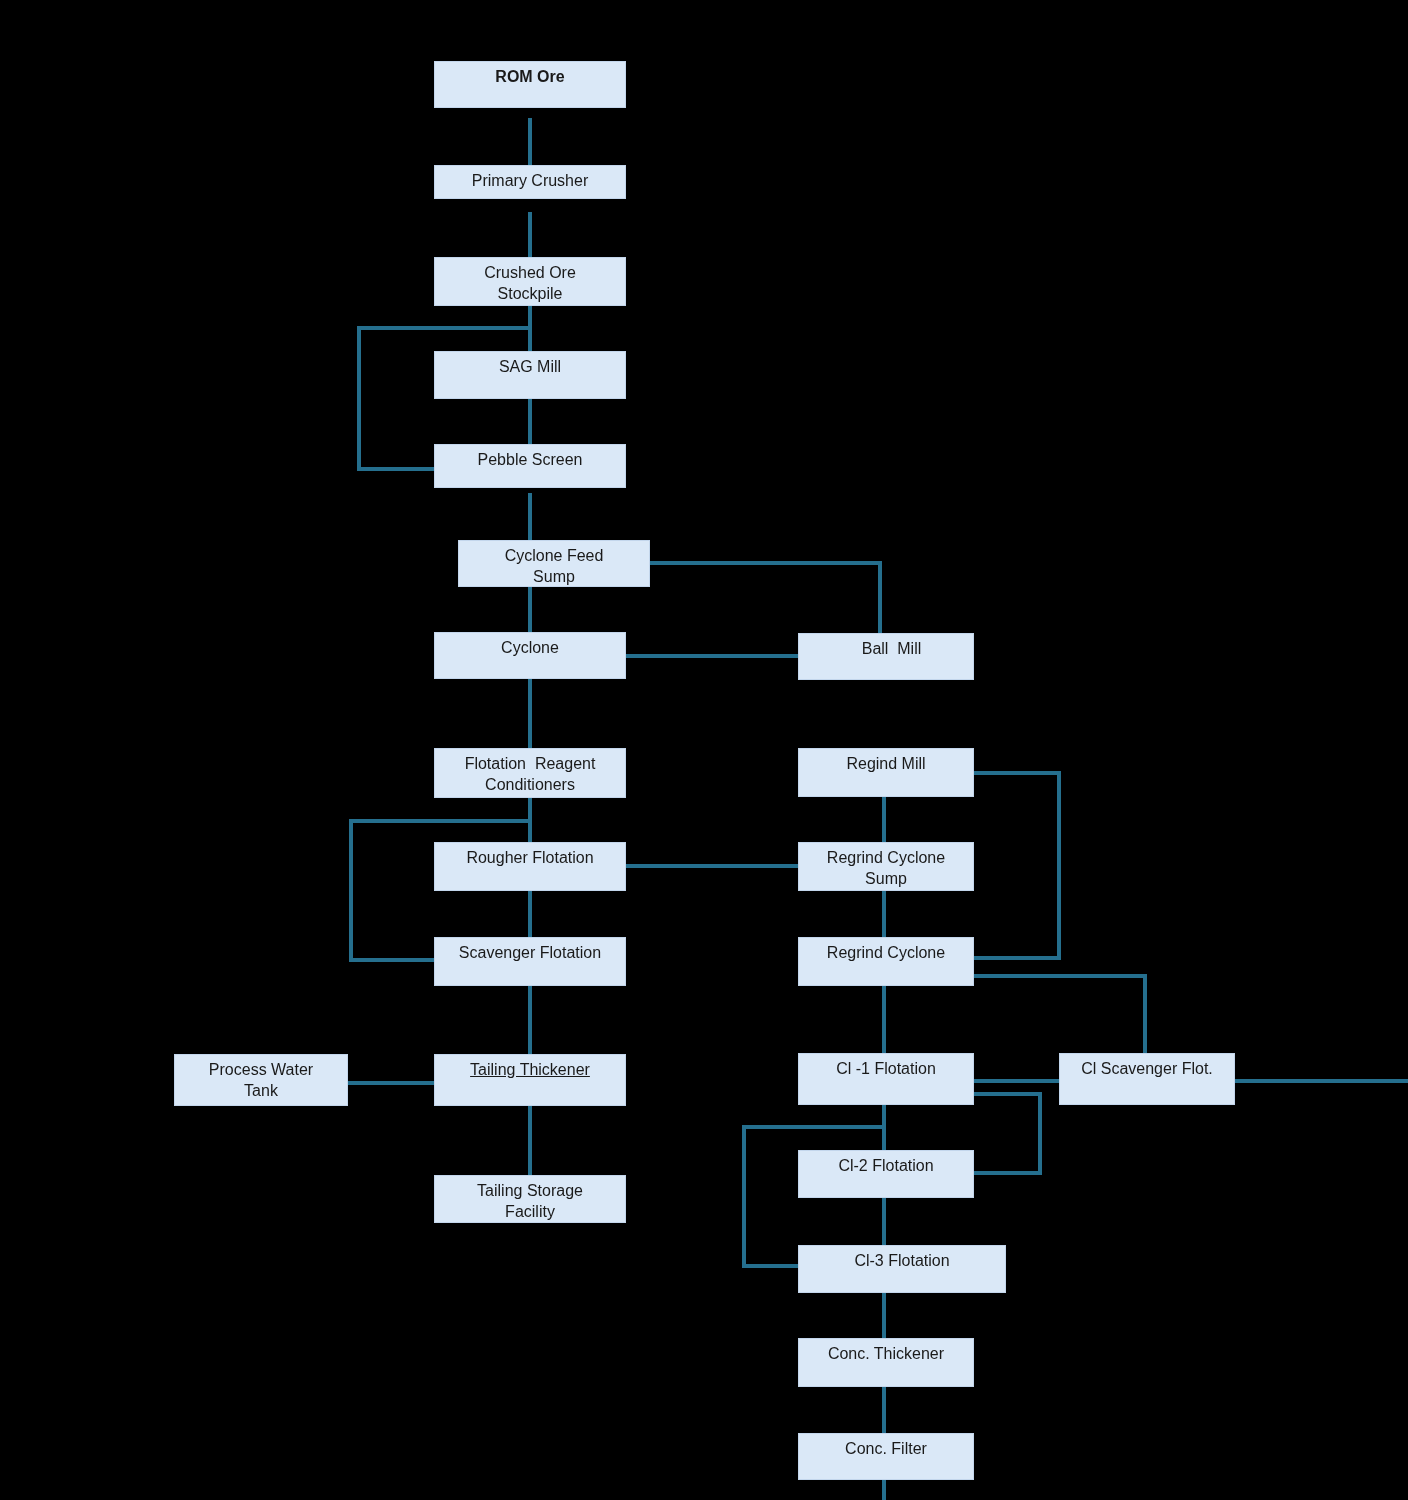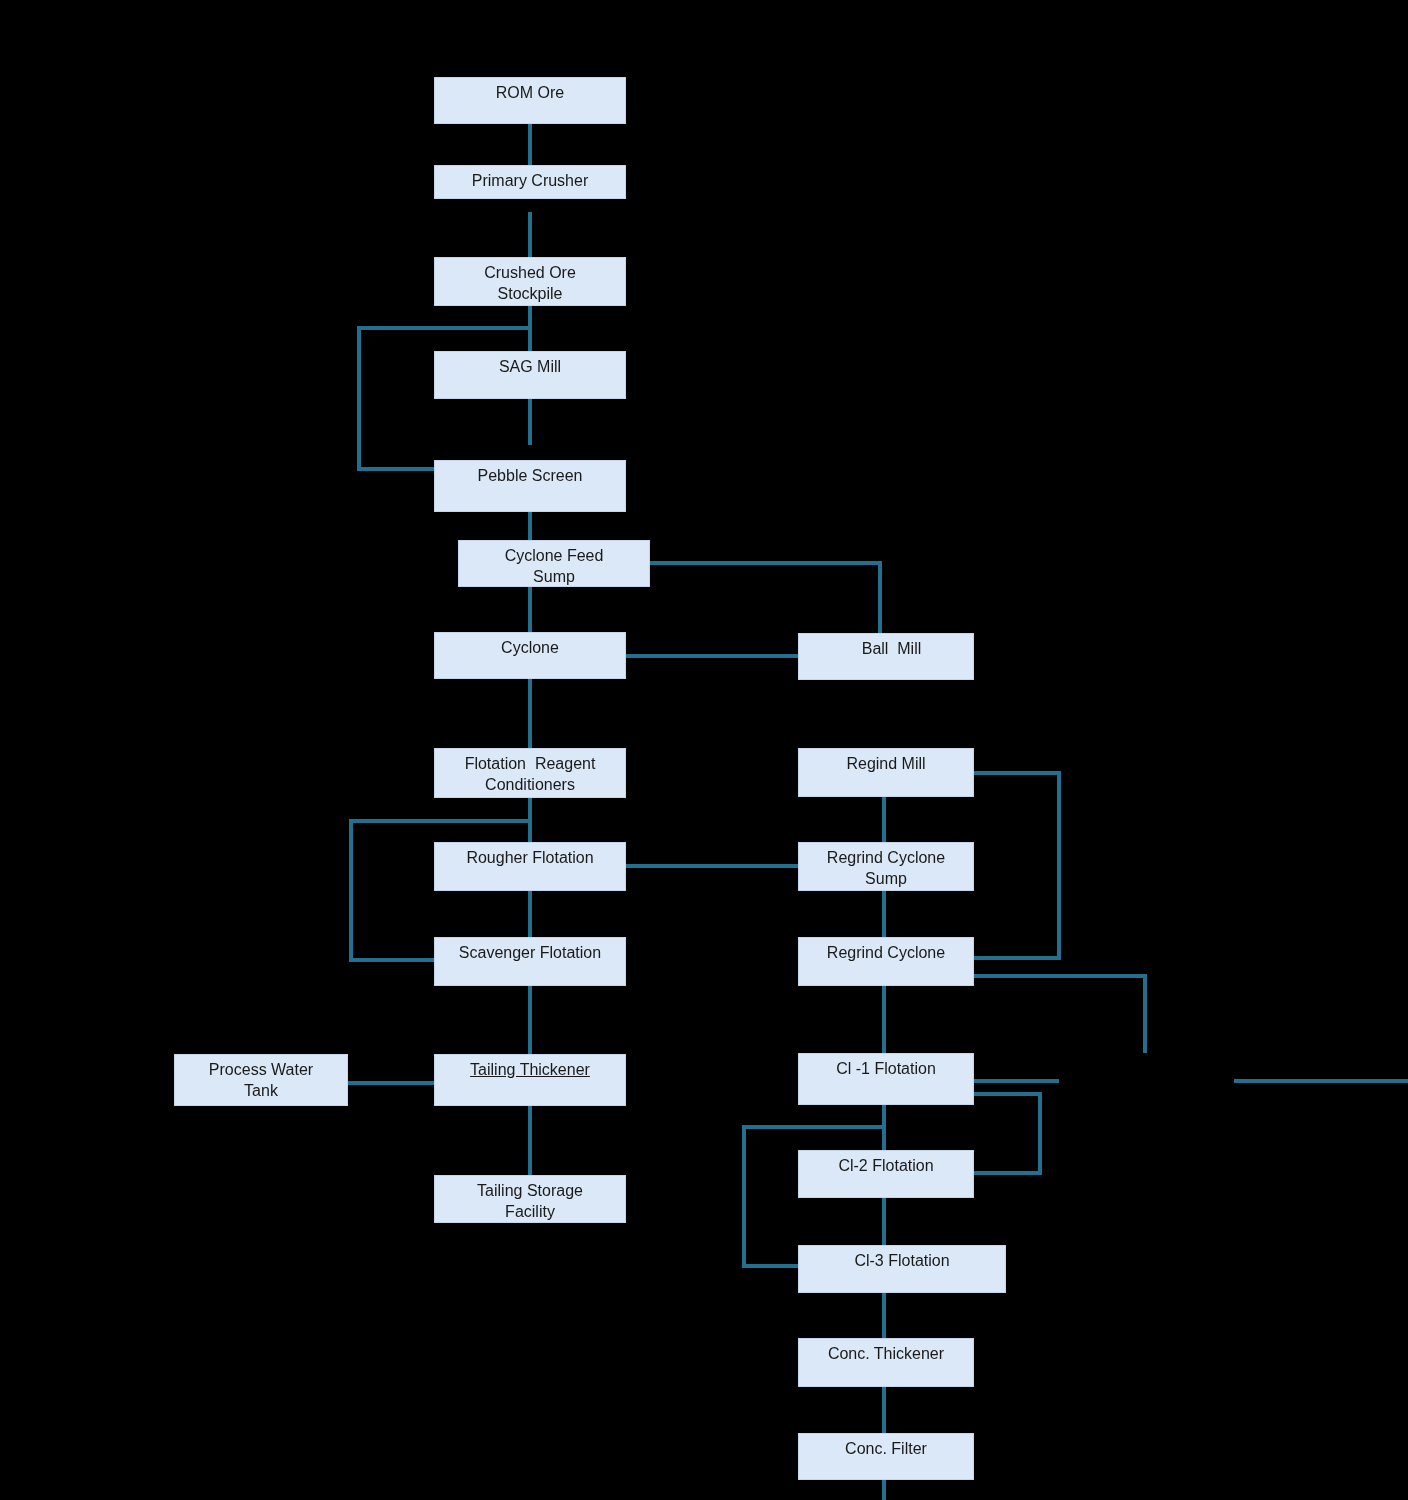--- a/index.html
+++ b/index.html
@@ -69,41 +69,42 @@
     <div class="connector" style="left: 974px; top: 1171px; width: 68px; height: 4px;"></div>
     <div class="connector" style="left: 882px; top: 1105px; width: 4px; height: 45px;"></div>
     <div class="connector" style="left: 742px; top: 1125px; width: 144px; height: 4px;"></div>
     <div class="connector" style="left: 742px; top: 1125px; width: 4px; height: 143px;"></div>
     <div class="connector" style="left: 742px; top: 1264px; width: 56px; height: 4px;"></div>
     <div class="connector" style="left: 882px; top: 1198px; width: 4px; height: 47px;"></div>
     <div class="connector" style="left: 882px; top: 1293px; width: 4px; height: 45px;"></div>
     <div class="connector" style="left: 882px; top: 1387px; width: 4px; height: 46px;"></div>
     <div class="connector" style="left: 882px; top: 1480px; width: 4px; height: 20px;"></div>
     <div class="connector" style="left: 1234px; top: 1079px; width: 174px; height: 4px;"></div>
-    <div class="node" style="left: 434px; top: 77px; width: 192px; height: 47px;">ROM Ore</div>
+    <div class="node" style="left: 434px; top: 61px; width: 192px; height: 47px; font-weight: bold;">ROM Ore</div>
     <div class="node" style="left: 434px; top: 165px; width: 192px; height: 34px; text-align: center;">Primary Crusher</div>
     <div class="node" style="left: 434px; top: 257px; width: 192px; height: 49px;">Crushed Ore
 Stockpile</div>
     <div class="node" style="left: 434px; top: 351px; width: 192px; height: 48px;">SAG Mill</div>
-    <div class="node" style="left: 434px; top: 460px; width: 192px; height: 52px;">Pebble Screen</div>
+    <div class="node" style="left: 434px; top: 444px; width: 192px; height: 44px;">Pebble Screen</div>
     <div class="node" style="left: 458px; top: 540px; width: 192px; height: 47px;">Cyclone Feed
 Sump</div>
     <div class="node" style="left: 434px; top: 632px; width: 192px; height: 47px;">Cyclone</div>
     <div class="node" style="left: 798px; top: 633px; width: 176px; height: 47px; padding-left: 11px;">Ball  Mill</div>
     <div class="node" style="left: 434px; top: 748px; width: 192px; height: 50px; text-align: center;">Flotation  Reagent
 Conditioners</div>
     <div class="node" style="left: 798px; top: 748px; width: 176px; height: 49px;">Regind Mill</div>
     <div class="node" style="left: 434px; top: 842px; width: 192px; height: 49px;">Rougher Flotation</div>
     <div class="node" style="left: 798px; top: 842px; width: 176px; height: 49px;">Regrind Cyclone
 Sump</div>
     <div class="node" style="left: 434px; top: 937px; width: 192px; height: 49px;">Scavenger Flotation</div>
     <div class="node" style="left: 798px; top: 937px; width: 176px; height: 49px;">Regrind Cyclone</div>
     <div class="node" style="left: 174px; top: 1054px; width: 174px; height: 52px;">Process Water
 Tank</div>
     <div class="node" style="left: 434px; top: 1054px; width: 192px; height: 52px; text-decoration: underline;">Tailing Thickener</div>
     <div class="node" style="left: 798px; top: 1053px; width: 176px; height: 52px;">Cl -1 Flotation</div>
+    <div class="node" style="left: 1059px; top: 1053px; width: 176px; height: 52px;">Cl Scavenger Flot.</div>
     <div class="node" style="left: 434px; top: 1175px; width: 192px; height: 48px;">Tailing Storage
 Facility</div>
     <div class="node" style="left: 798px; top: 1150px; width: 176px; height: 48px;">Cl-2 Flotation</div>
     <div class="node" style="left: 798px; top: 1245px; width: 208px; height: 48px;">Cl-3 Flotation</div>
     <div class="node" style="left: 798px; top: 1338px; width: 176px; height: 49px;">Conc. Thickener</div>
     <div class="node" style="left: 798px; top: 1433px; width: 176px; height: 47px;">Conc. Filter</div>
   </div>
 
 </body></html>

